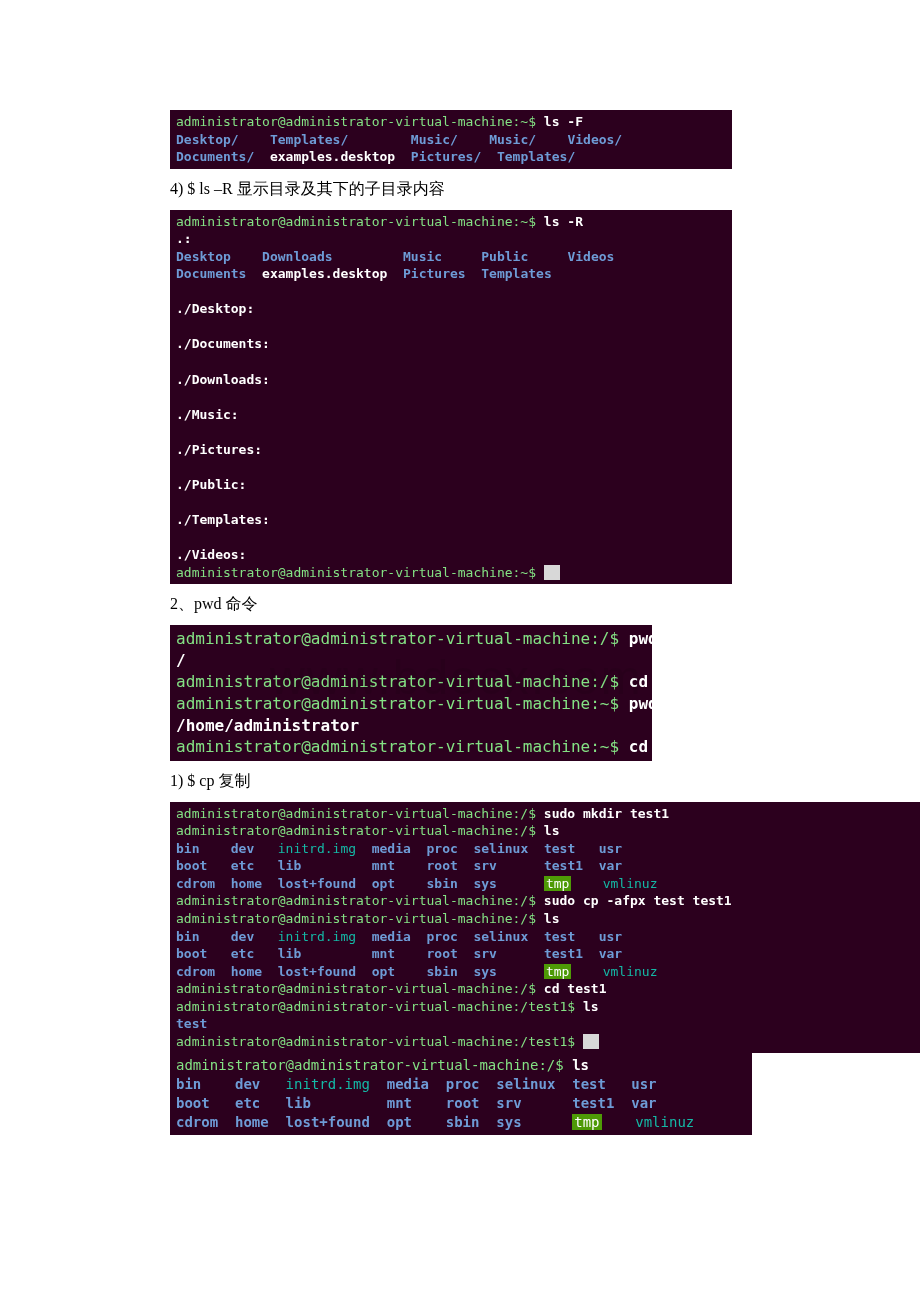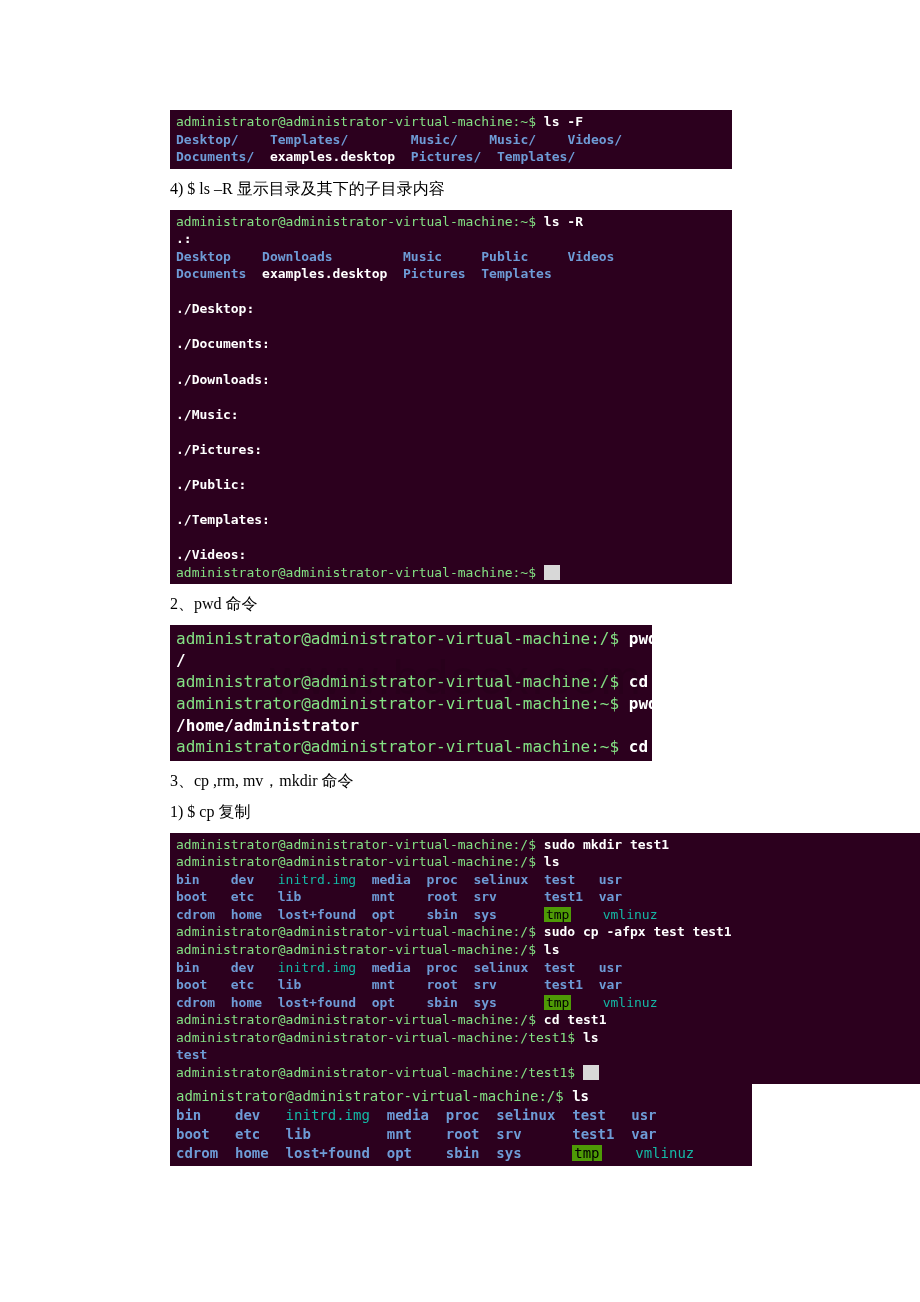--- a/index.html
+++ b/index.html
@@ -51,21 +51,21 @@
     font-size: 48px;
     color: rgba(0,0,0,0.08);
     letter-spacing: 2px;
     font-family: Arial, sans-serif;
     pointer-events: none;
   }
   .user { color: #84e184; }
   .dir  { color: #6e9bd6; font-weight: bold; }
   .white{ color: #ffffff; font-weight: bold; }
   .cyan { color: #14b8a6; }
-  .tmp  { background: #4e9a06; color: #000000; padding: 0 2px; text-align: center;}
+  .tmp  { background: #4e9a06; color: #ffffff; padding: 0 2px; text-align: center;}
   .cursor { background: #d8d8d8; color: #2c001e; padding: 0 4px;}
 </style>
 </head>
 <body>
 
 <div class="page">
 
 
   <div class="terminal t-wide"><span class="user">administrator@administrator-virtual-machine:~$</span> <span class="white">ls -F</span>
 <span class="dir">Desktop/</span>    <span class="dir">Templates/</span>        <span class="dir">Music/</span>    <span class="dir">Music/</span>    <span class="dir">Videos/</span>
@@ -100,21 +100,20 @@
   <div class="watermark-container">
     <div class="watermark">www.bdocx.com</div>
     <div class="terminal t-narrow" style="font-size:16px;"><span class="user">administrator@administrator-virtual-machine:/$</span> <span class="white">pwd</span>
 <span class="white">/</span>
 <span class="user">administrator@administrator-virtual-machine:/$</span> <span class="white">cd ~</span>
 <span class="user">administrator@administrator-virtual-machine:~$</span> <span class="white">pwd</span>
 <span class="white">/home/administrator</span>
 <span class="user">administrator@administrator-virtual-machine:~$</span> <span class="white">cd /</span></div>
   </div>
 
-  <div class="heading">3、cp ,rm, mv，mkdir 命令</div>
   <div class="heading">1) $ cp 复制</div>
 
   <div class="terminal t-full"><span class="user">administrator@administrator-virtual-machine:/$</span> <span class="white">sudo mkdir test1</span>
 <span class="user">administrator@administrator-virtual-machine:/$</span> <span class="white">ls</span>
 <span class="dir">bin</span>    <span class="dir">dev</span>   <span class="cyan">initrd.img</span>  <span class="dir">media</span>  <span class="dir">proc</span>  <span class="dir">selinux</span>  <span class="dir">test</span>   <span class="dir">usr</span>
 <span class="dir">boot</span>   <span class="dir">etc</span>   <span class="dir">lib</span>         <span class="dir">mnt</span>    <span class="dir">root</span>  <span class="dir">srv</span>      <span class="dir">test1</span>  <span class="dir">var</span>
 <span class="dir">cdrom</span>  <span class="dir">home</span>  <span class="dir">lost+found</span>  <span class="dir">opt</span>    <span class="dir">sbin</span>  <span class="dir">sys</span>      <span class="tmp">tmp</span>    <span class="cyan">vmlinuz</span>
 <span class="user">administrator@administrator-virtual-machine:/$</span> <span class="white">sudo cp -afpx test test1</span>
 <span class="user">administrator@administrator-virtual-machine:/$</span> <span class="white">ls</span>
 <span class="dir">bin</span>    <span class="dir">dev</span>   <span class="cyan">initrd.img</span>  <span class="dir">media</span>  <span class="dir">proc</span>  <span class="dir">selinux</span>  <span class="dir">test</span>   <span class="dir">usr</span>

